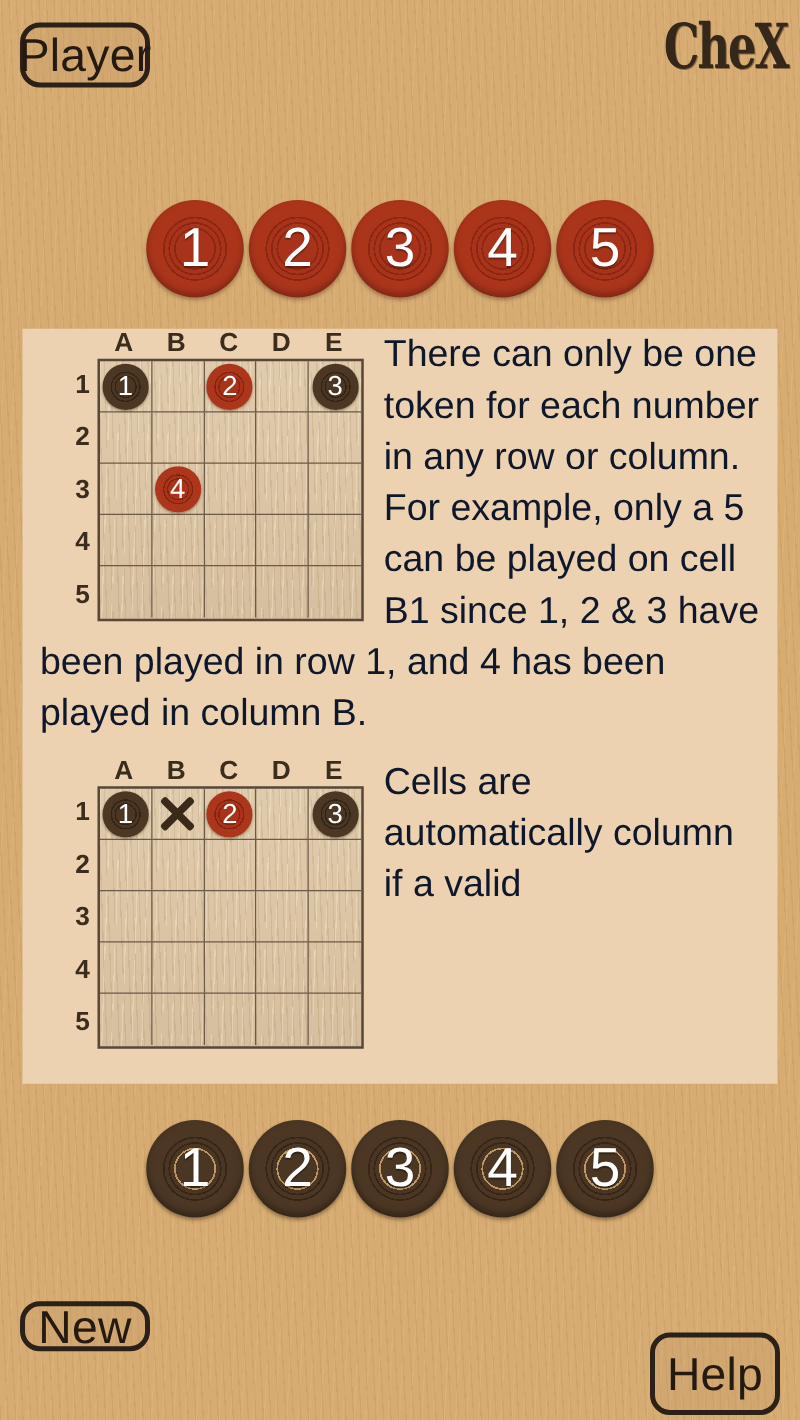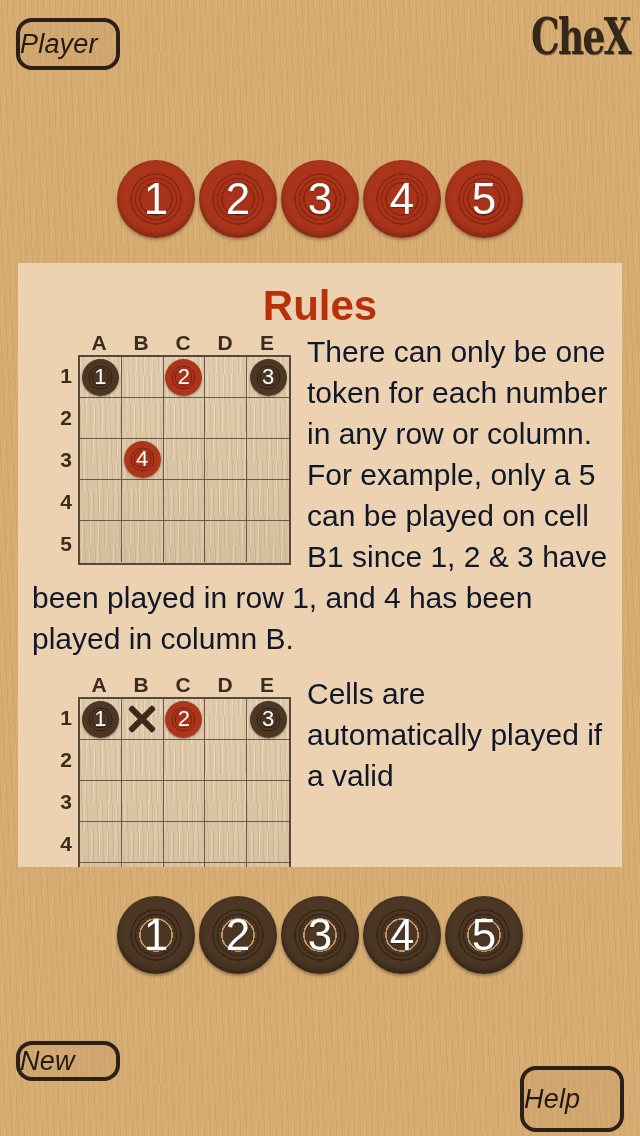--- a/index.html
+++ b/index.html
@@ -36,25 +36,24 @@
       repeating-linear-gradient(93deg, rgba(255,240,212,0.07) 0 1px, rgba(0,0,0,0) 1px 9px);
   }
 
   
   .pill-btn{
     position:absolute;
     border:4px solid #2b2118;
     border-radius:16px;
     background:rgba(190,150,98,0.22);
     color:#241a11;
-    font-size:27px;
+    font-size:37px;
     line-height:1;
-    display:flex; align-items:center; 
+    display:flex; align-items:center; justify-content:center;
     letter-spacing:0.2px;
-    font-style:italic;
   }
   #player-btn{ left:16px; top:18px; width:104px; height:52px; }
   #new-btn   { left:16px; top:1041px; width:104px; height:40px; }
   #help-btn  { left:520px; top:1066px; width:104px; height:66px; }
 
   #logo{
     position:absolute; right:10px; top:12px;
     font-family:"DejaVu Serif", serif;
     font-weight:bold;
     font-size:46px;
@@ -233,21 +232,20 @@
     <div class="token red">
       <span>4</span>
     </div>
     <div class="token red">
       <span>5</span>
     </div>
   </div>
 
 <div id="panel">
   <div id="panel-inner">
-    <div id="rules-title">Rules</div>
 
     <div class="section clearfix">
       <div class="board-float">
           <div class="mini-board">
             <div class="colhdr">
               <span>A</span>
               <span>B</span>
               <span>C</span>
               <span>D</span>
               <span>E</span>
@@ -364,21 +362,21 @@
                 <div class="cell"></div>
                 <div class="cell"></div>
                 <div class="cell"></div>
                 <div class="cell"></div>
                 <div class="cell"></div>
                 <div class="cell"></div>
               </div>
             </div>
           </div>
         </div>
-      <div class="rules-body">Cells are automatically played if a valid</div>
+      <div class="rules-body">Cells are automatically column if a valid</div>
     </div>
   </div>
 </div>
 
 <div class="rack" id="rack-bottom">
     <div class="token dark">
       <span>1</span>
     </div>
     <div class="token dark">
       <span>2</span>

